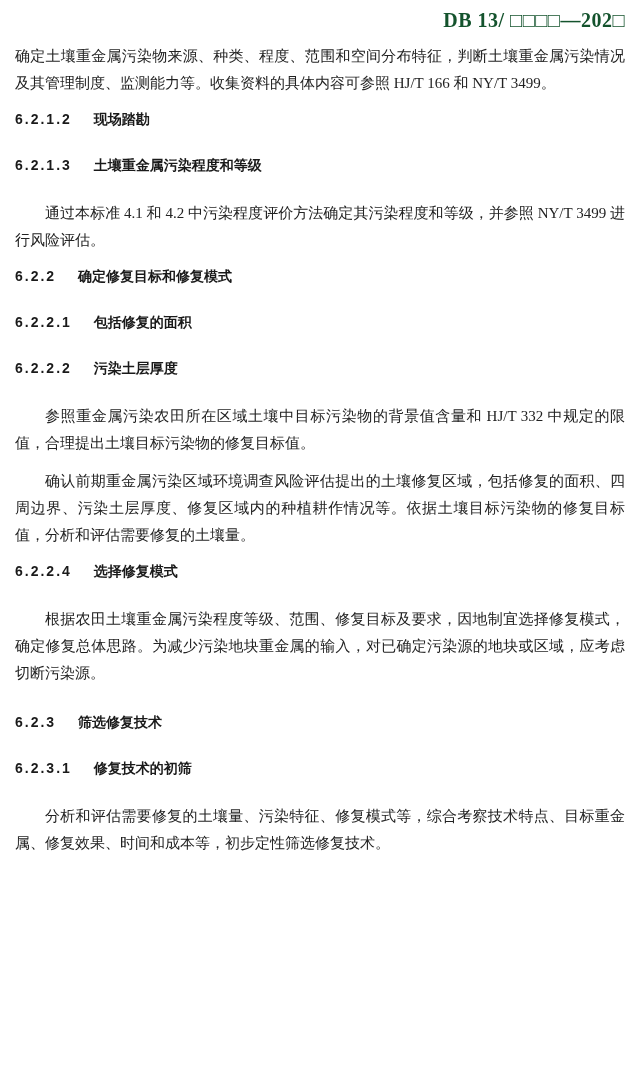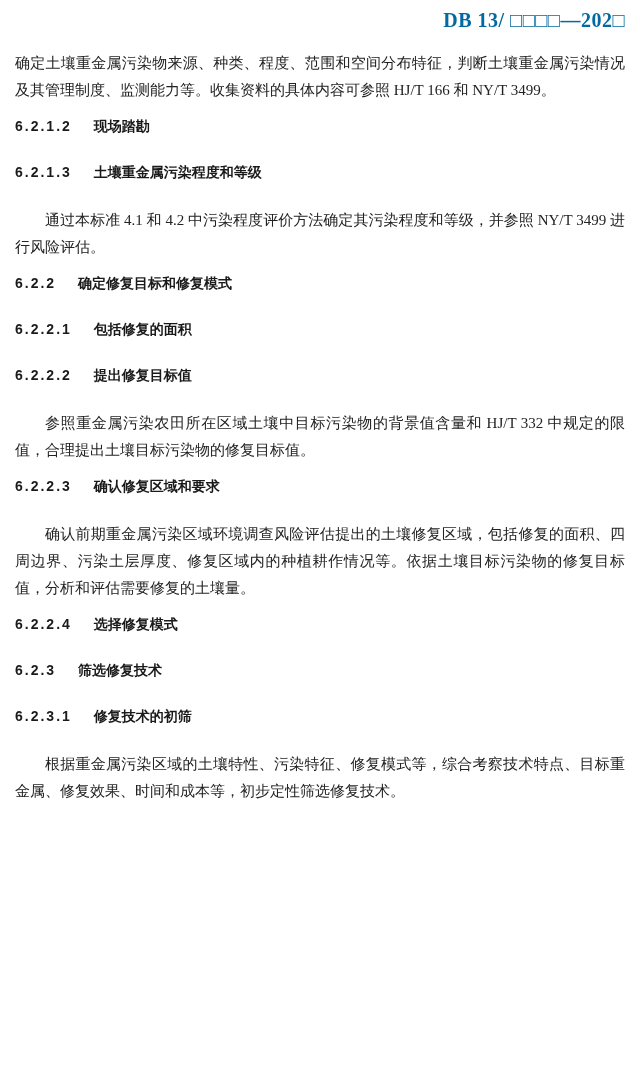--- a/index.html
+++ b/index.html
@@ -21,23 +21,23 @@
     padding: 8px 15px 0 15px;
     box-sizing: border-box;
     background: #ffffff;
   }
   .page-header {
     text-align: right;
     font-family: "Liberation Serif", "DejaVu Serif", serif;
     font-weight: bold;
     font-size: 20px;
     line-height: 24px;
-    color: #0369a1;
+    color: #14532d;
     letter-spacing: 0.5px;
-    margin-bottom: 18px;
+    margin-bottom: 11px;
   }
   .para {
     font-size: 15px;
     line-height: 27px;
     margin: 6px 0 11px 0;
     text-align: justify;
     color: #222222;
   }
   .para.indent {
     text-indent: 2em;
@@ -85,43 +85,40 @@
   </h3>
 
   <h3 class="heading">
     <span class="num">6.2.2.1</span>
     <span class="title">包括修复的面积</span>
   </h3>
 
 
   <h3 class="heading">
     <span class="num">6.2.2.2</span>
-    <span class="title">提出修复目标值</span>
+    <span class="title">污染土层厚度</span>
   </h3>
 
   <p class="para indent">参照重金属污染农田所在区域土壤中目标污染物的背景值含量和 HJ/T 332 中规定的限值，合理提出土壤目标污染物的修复目标值。</p>
 
-  <h3 class="heading">
-    <span class="num">6.2.2.3</span>
-    <span class="title">确认修复区域和要求</span>
-  </h3>
 
   <p class="para indent">确认前期重金属污染区域环境调查风险评估提出的土壤修复区域，包括修复的面积、四周边界、污染土层厚度、修复区域内的种植耕作情况等。依据土壤目标污染物的修复目标值，分析和评估需要修复的土壤量。</p>
 
   <h3 class="heading">
     <span class="num">6.2.2.4</span>
     <span class="title">选择修复模式</span>
   </h3>
 
+  <p class="para indent">根据农田土壤重金属污染程度等级、范围、修复目标及要求，因地制宜选择修复模式，确定修复总体思路。为减少污染地块重金属的输入，对已确定污染源的地块或区域，应考虑切断污染源。</p>
 
   <h3 class="heading mt-xl">
     <span class="num">6.2.3</span>
     <span class="title">筛选修复技术</span>
   </h3>
 
   <h3 class="heading">
     <span class="num">6.2.3.1</span>
     <span class="title">修复技术的初筛</span>
   </h3>
 
-  <p class="para indent">根据重金属污染区域的土壤特性、污染特征、修复模式等，综合考察技术特点、目标重金属、修复效果、时间和成本等，初步定性筛选修复技术。</p>
+  <p class="para indent">分析和评估需要修复的土壤量、污染特征、修复模式等，综合考察技术特点、目标重金属、修复效果、时间和成本等，初步定性筛选修复技术。</p>
 
 </div>
 
 </body></html>

